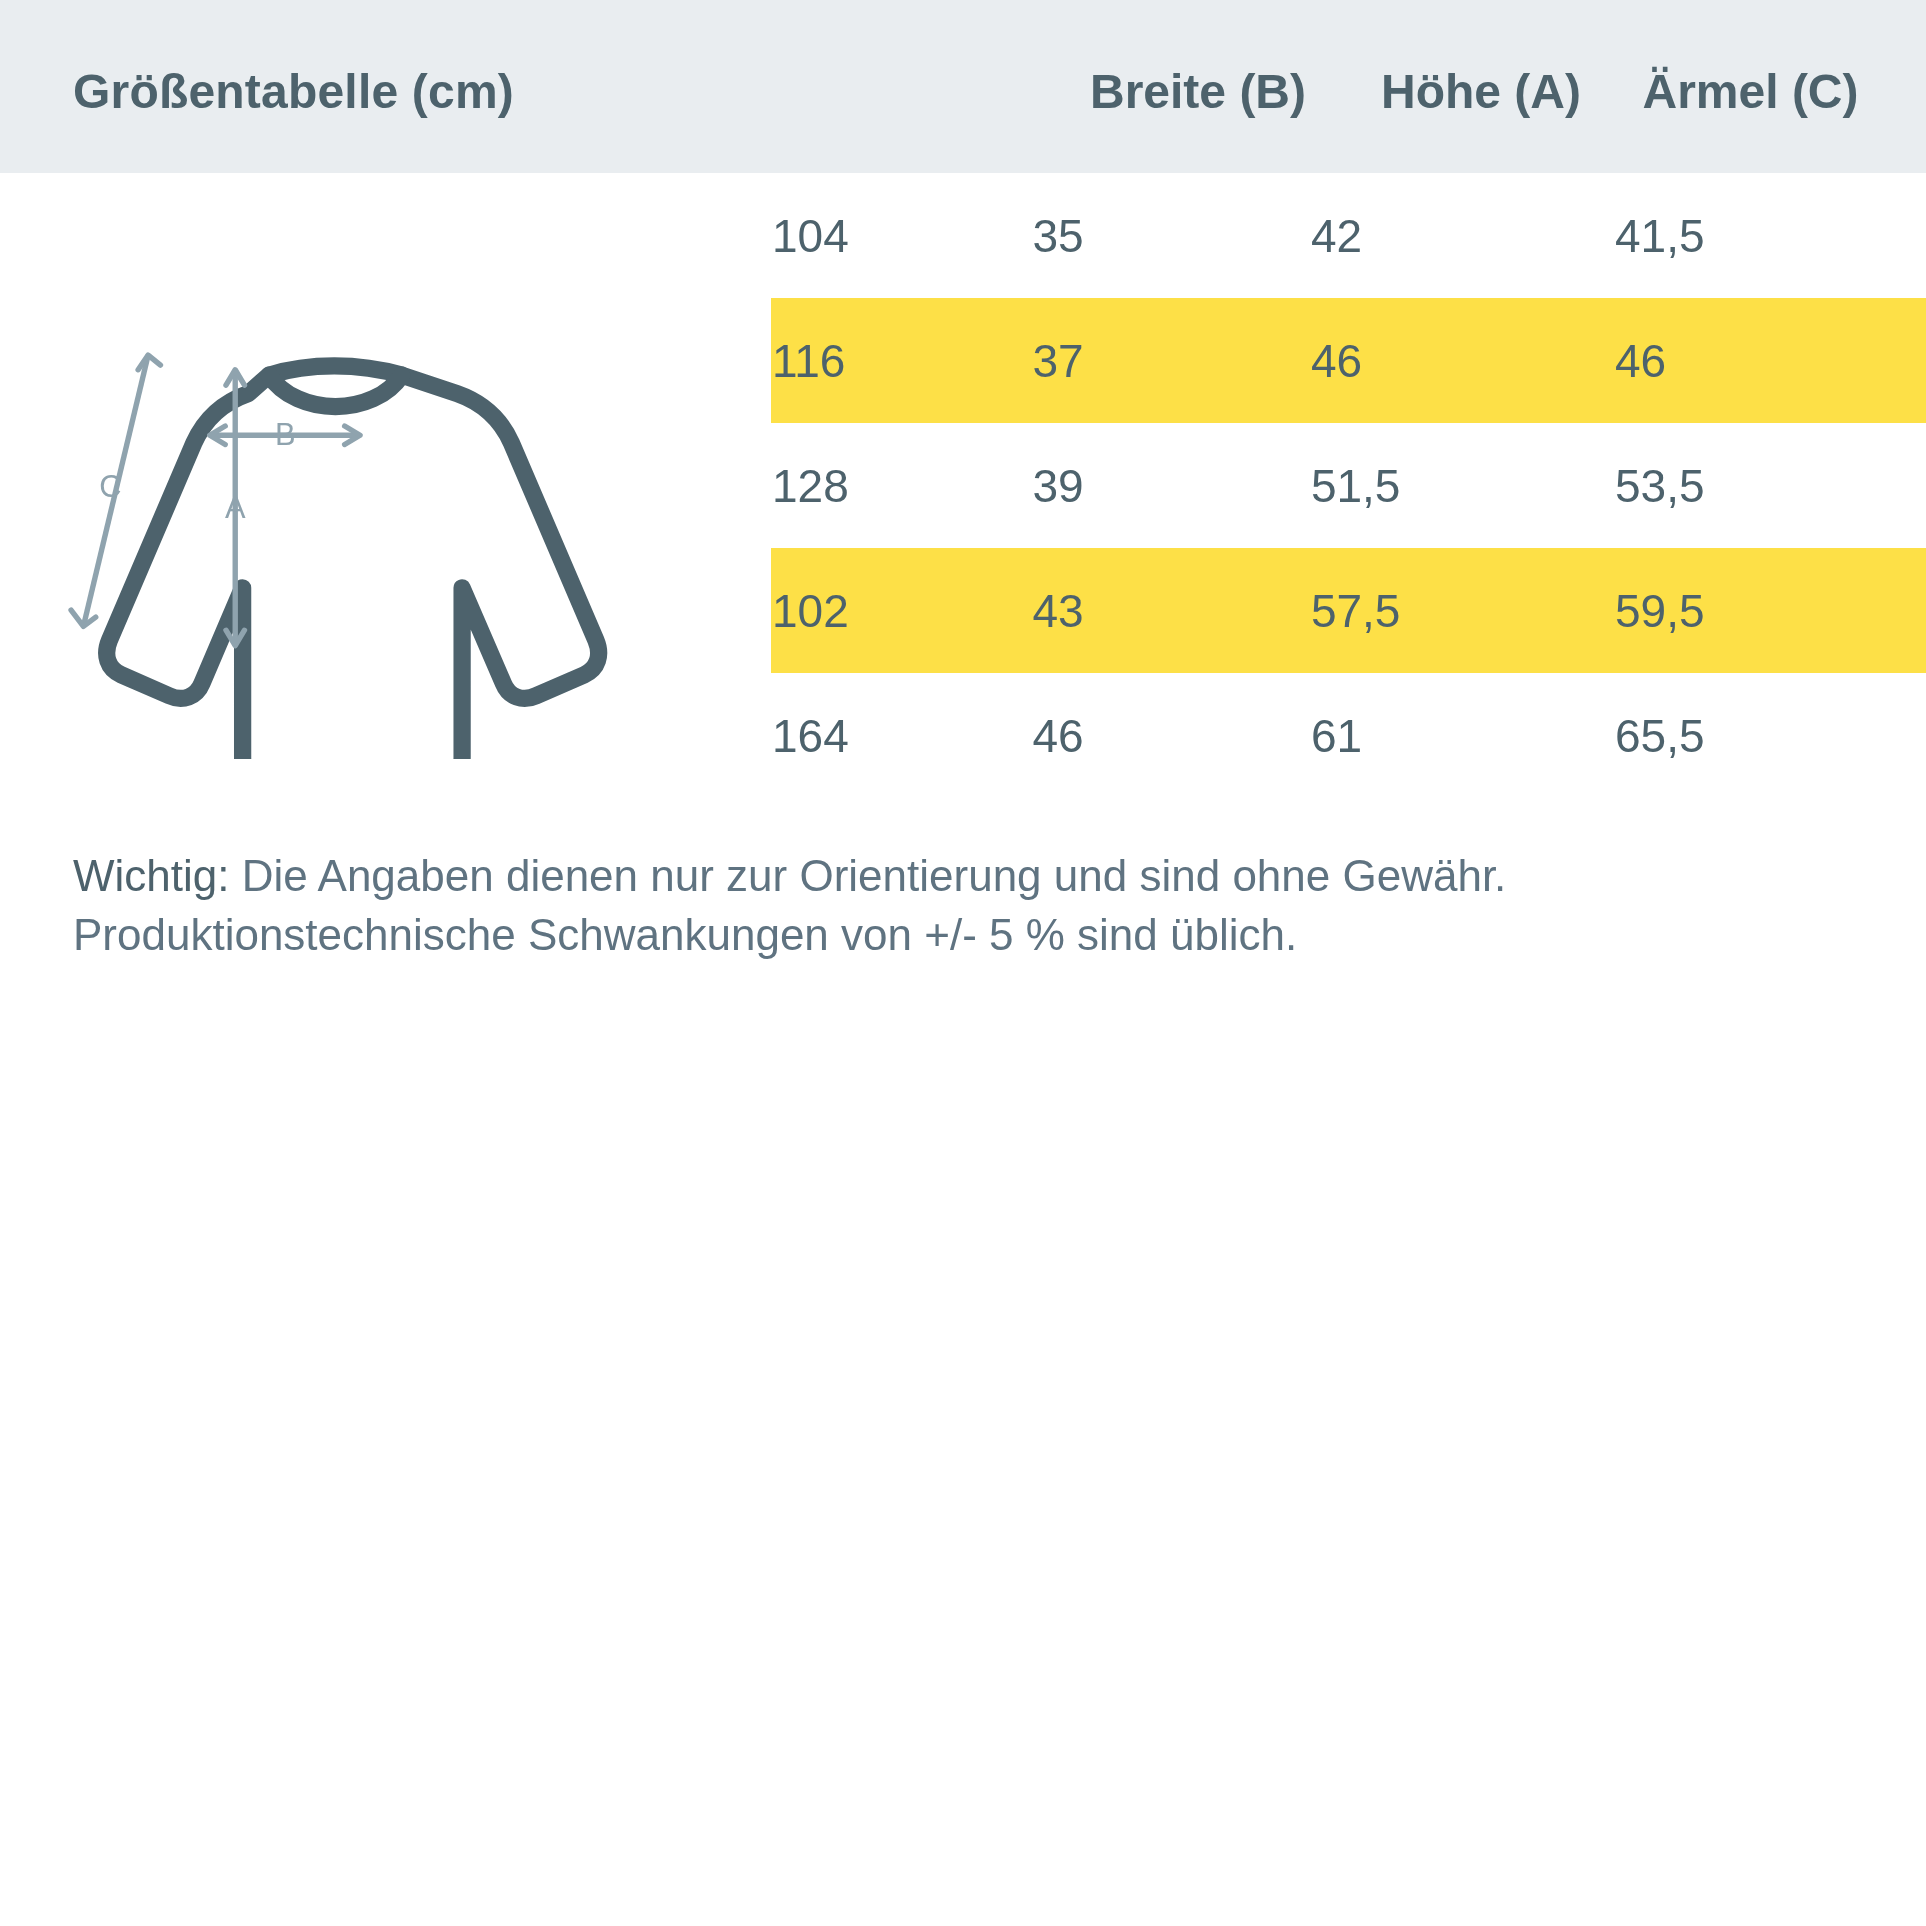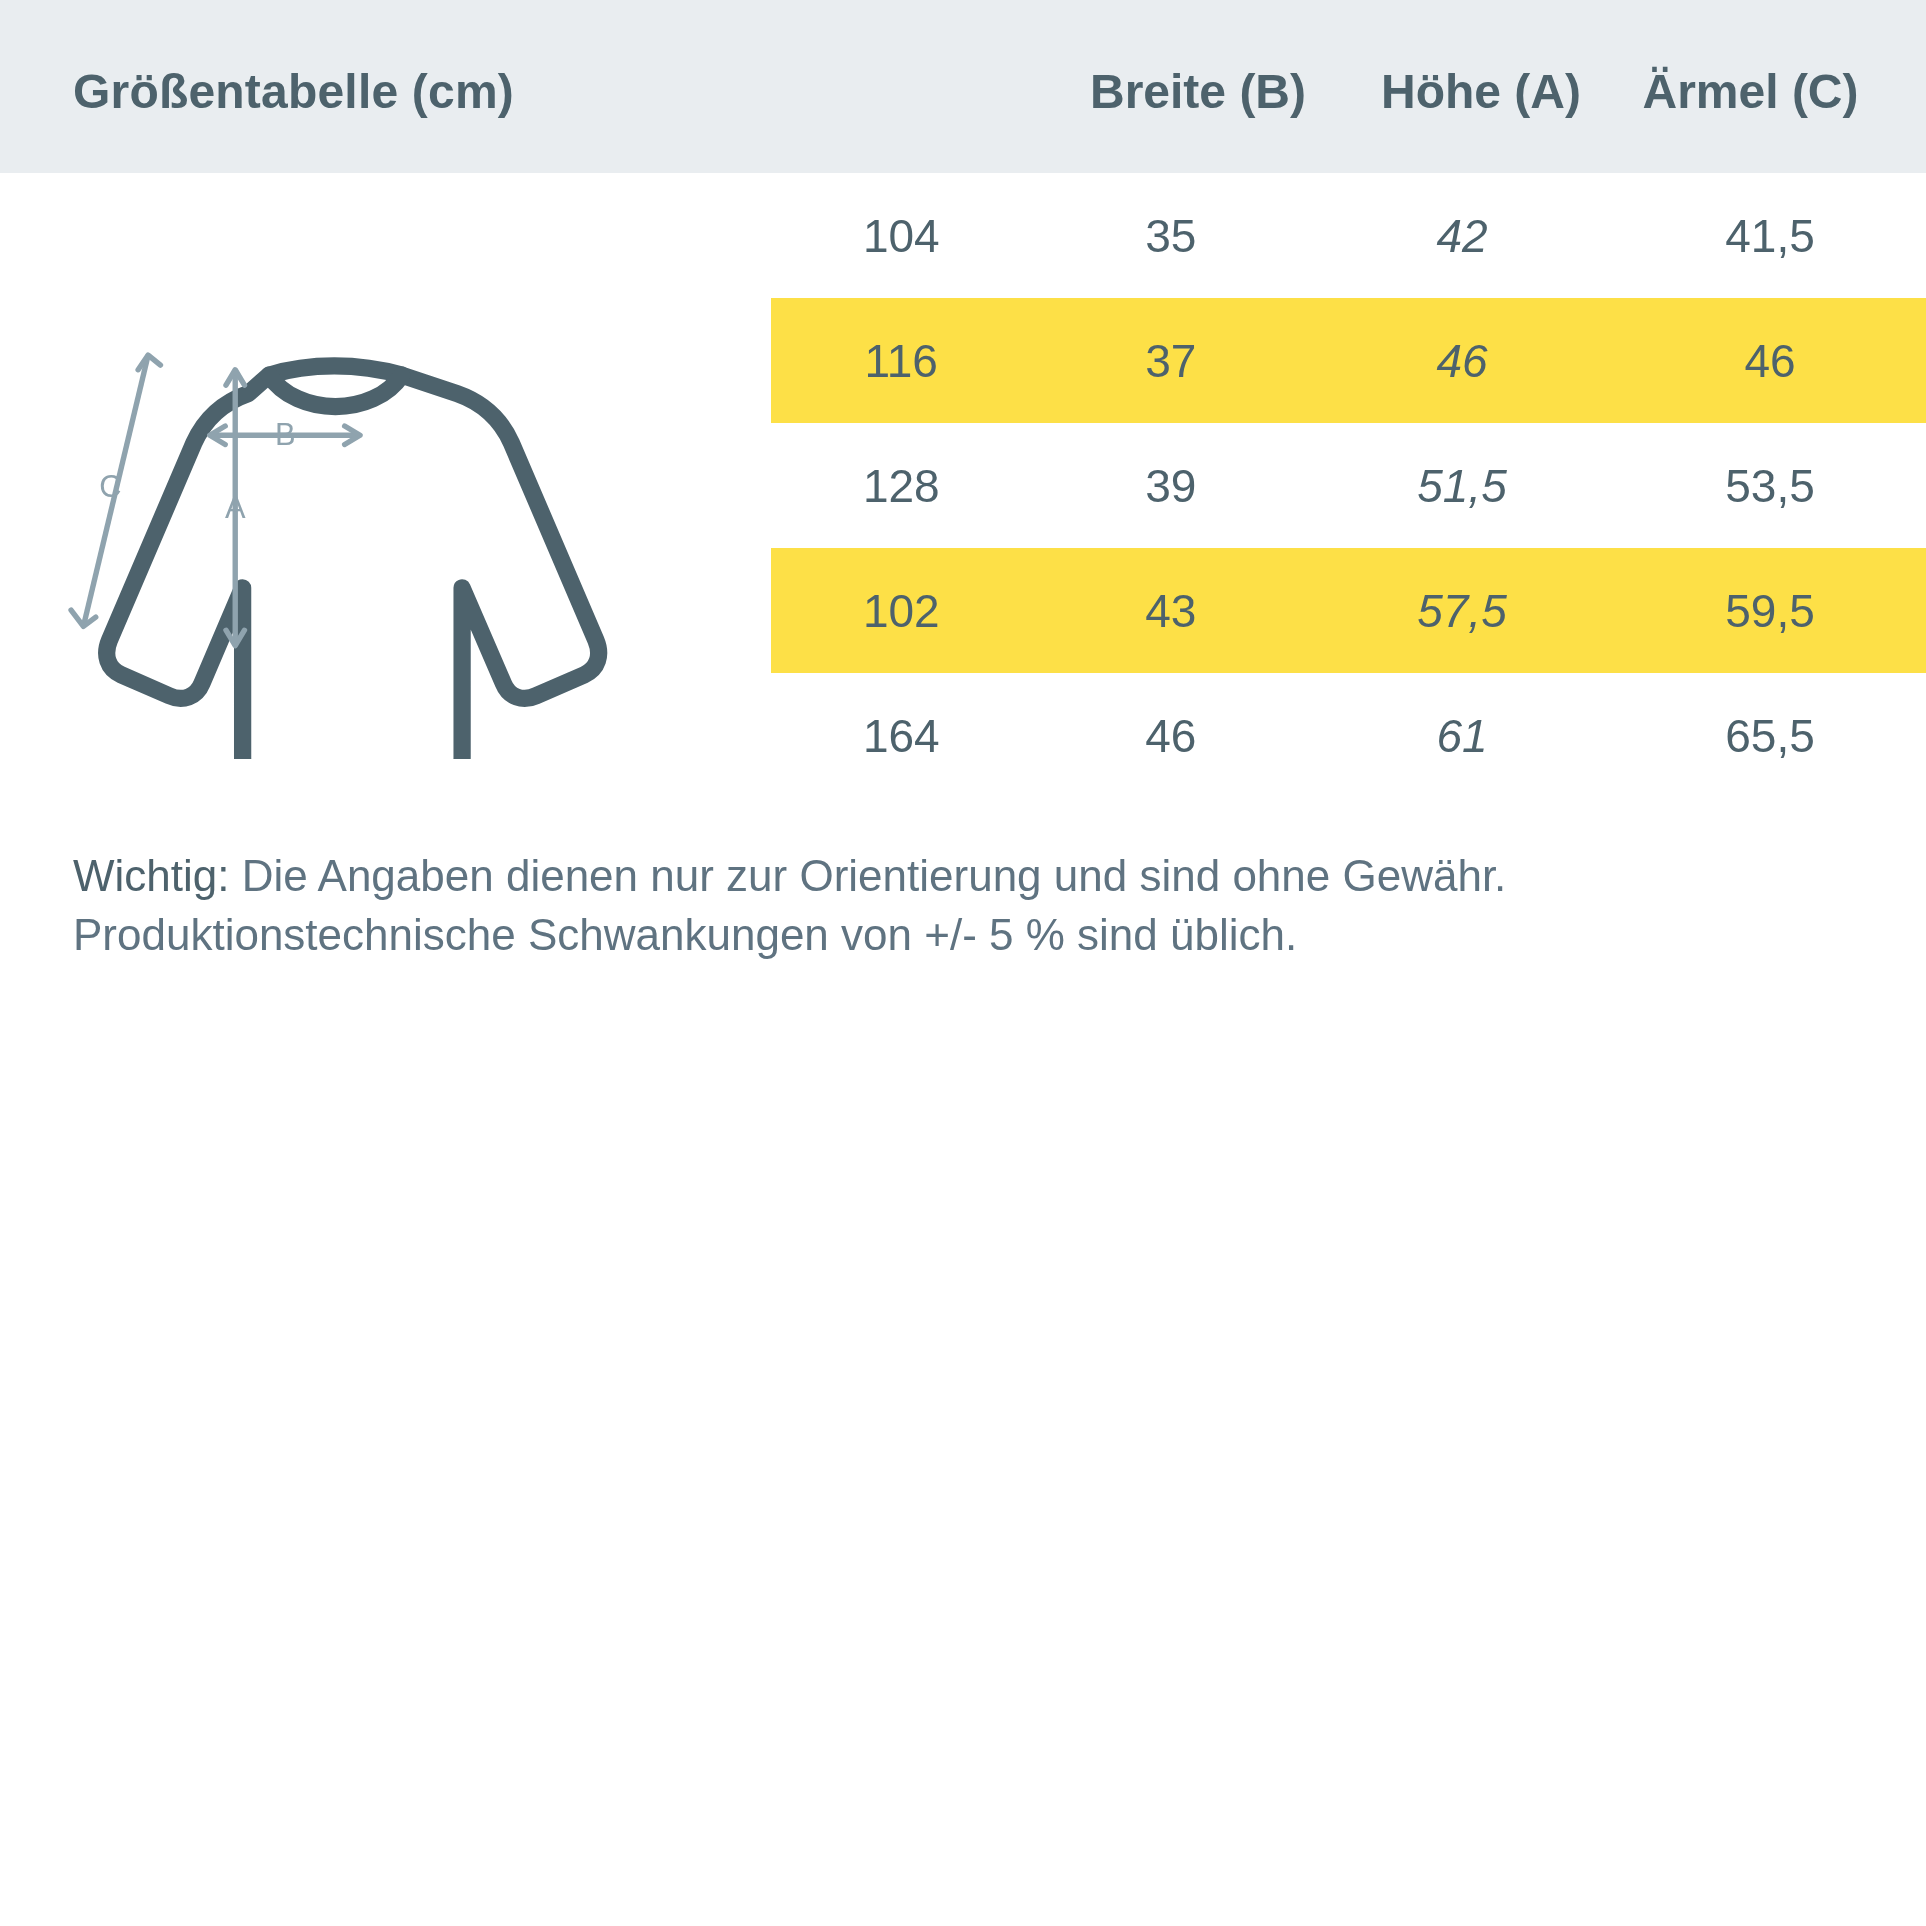--- a/index.html
+++ b/index.html
@@ -86,33 +86,32 @@
 
   table.size-table {
     border-collapse: collapse;
     width: 100%;
     table-layout: fixed;
   }
 
   table.size-table td {
     font-size: 46px;
     color: #4d626c;
-    text-align: center;
     height: 123px;
     vertical-align: middle;
     font-weight: normal;
   }
 
   table.size-table tr.odd-row {
     background: #fde047;
   }
 
   td.c-size   { width: 231px; }
   td.c-breite { width: 247px; }
-  td.c-hoehe  { width: 270px; font-style: italic; }
+  td.c-hoehe  { width: 270px; }
   td.c-aermel { width: 277px; }
 
   
   .note {
     padding: 48px 62px 0 73px;
     font-size: 44px;
     line-height: 1.35;
     color: #5f7381;
   }
 

